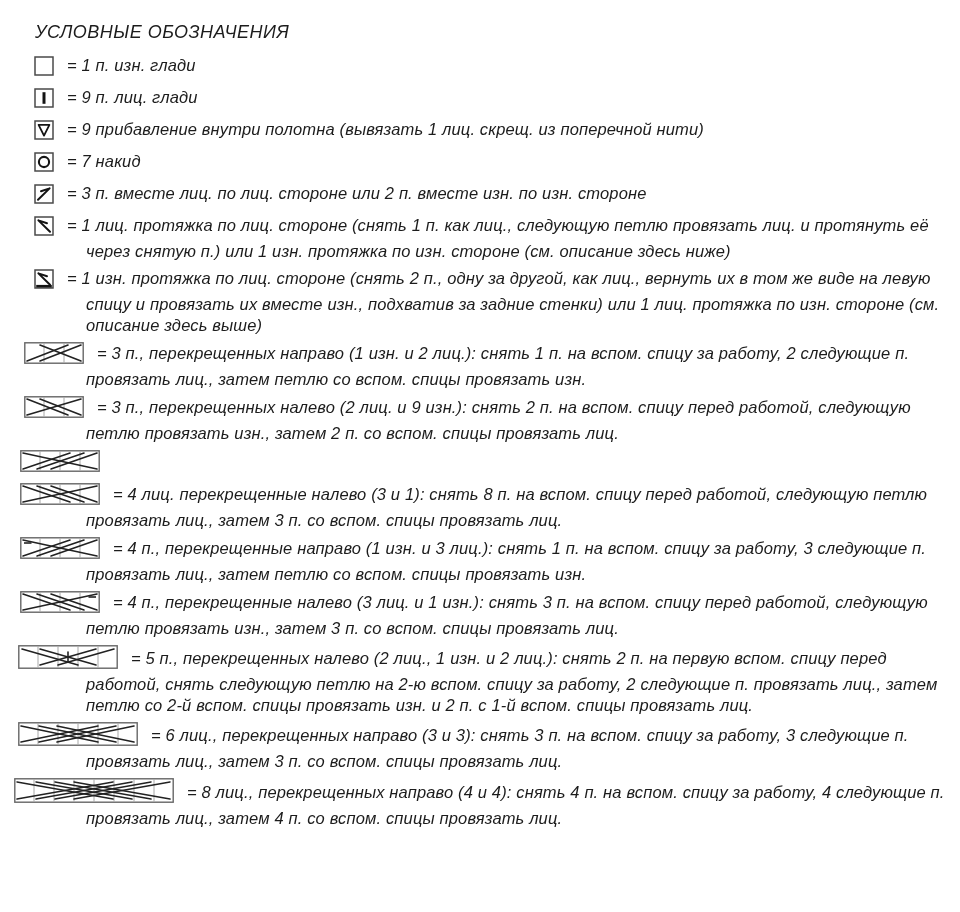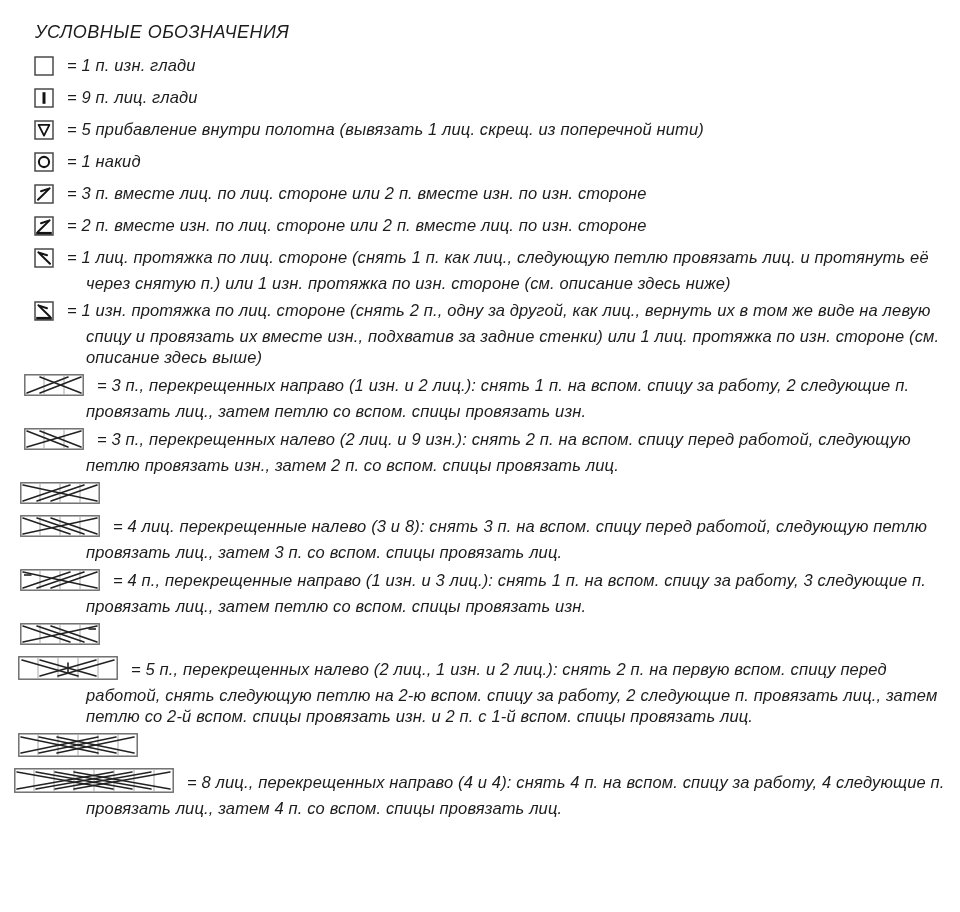--- a/index.html
+++ b/index.html
@@ -49,40 +49,33 @@
     <div class="row">
     <span class="sym w1"><svg width="20" height="20" viewBox="0 0 20 20">
           <rect x="1" y="1" width="18" height="18" fill="#fff" stroke="#4a4a4a" stroke-width="1.5"></rect>
           <line x1="10" y1="4.2" x2="10" y2="15.8" stroke="#141414" stroke-width="3"></line>
         </svg></span><span class="txt">= 9 п. лиц. глади</span>
   </div>
     <div class="row">
     <span class="sym w1"><svg width="20" height="20" viewBox="0 0 20 20">
           <rect x="1" y="1" width="18" height="18" fill="#fff" stroke="#4a4a4a" stroke-width="1.5"></rect>
           <path d="M4.6 4.8 H15.4 L10 15.6 Z" fill="none" stroke="#141414" stroke-width="1.8" stroke-linejoin="round"></path>
-        </svg></span><span class="txt">= 5 прибавление внутри полотна (вывязать 1 лиц. скрещ. из поперечной нити)</span>
+        </svg></span><span class="txt">= 9 прибавление внутри полотна (вывязать 1 лиц. скрещ. из поперечной нити)</span>
   </div>
     <div class="row">
     <span class="sym w1"><svg width="20" height="20" viewBox="0 0 20 20">
           <rect x="1" y="1" width="18" height="18" fill="#fff" stroke="#4a4a4a" stroke-width="1.5"></rect>
           <circle cx="10" cy="10" r="5.1" fill="none" stroke="#141414" stroke-width="2.1"></circle>
-        </svg></span><span class="txt">= 1 накид</span>
+        </svg></span><span class="txt">= 7 накид</span>
   </div>
     <div class="row">
     <span class="sym w1"><svg width="20" height="20" viewBox="0 0 20 20">
           <rect x="1" y="1" width="18" height="18" fill="#fff" stroke="#4a4a4a" stroke-width="1.5"></rect>
           <path d="M4 15.8 L15.6 4.4 M15.6 4.4 L7 7.2" fill="none" stroke="#141414" stroke-width="2" stroke-linecap="round"></path>
         </svg></span><span class="txt">= 3 п. вместе лиц. по лиц. стороне или 2 п. вместе изн. по изн. стороне</span>
-  </div>
-    <div class="row">
-    <span class="sym w1"><svg width="20" height="20" viewBox="0 0 20 20">
-          <rect x="1" y="1" width="18" height="18" fill="#fff" stroke="#4a4a4a" stroke-width="1.5"></rect>
-          <path d="M4 15.8 L15.6 4.4 M15.6 4.4 L7 7.2" fill="none" stroke="#141414" stroke-width="2" stroke-linecap="round"></path>
-          <line x1="2.2" y1="17.2" x2="17.8" y2="17.2" stroke="#141414" stroke-width="2.6"></line>
-        </svg></span><span class="txt">= 2 п. вместе изн. по лиц. стороне или 2 п. вместе лиц. по изн. стороне</span>
   </div>
     <div class="row">
     <span class="sym w1"><svg width="20" height="20" viewBox="0 0 20 20">
           <rect x="1" y="1" width="18" height="18" fill="#fff" stroke="#4a4a4a" stroke-width="1.5"></rect>
           <path d="M4.4 4.4 L16 15.8 M4.4 4.4 L13 7.2" fill="none" stroke="#141414" stroke-width="2" stroke-linecap="round"></path>
         </svg></span><span class="txt">= 1 лиц. протяжка по лиц. стороне (снять 1 п. как лиц., следующую петлю провязать лиц. и протянуть её через снятую п.) или 1 изн. протяжка по изн. стороне (см. описание здесь ниже)</span>
   </div>
     <div class="row gap">
     <span class="sym w1"><svg width="20" height="20" viewBox="0 0 20 20">
           <rect x="1" y="1" width="18" height="18" fill="#fff" stroke="#4a4a4a" stroke-width="1.5"></rect>
@@ -125,21 +118,21 @@
     <div class="row gap">
     <span class="sym w4"><svg width="80" height="22" viewBox="0 0 80 22">
           <rect x="0.8" y="0.8" width="78.4" height="20.4" fill="#fff" stroke="#666" stroke-width="1.4"></rect>
           <line x1="20" y1="1.4" x2="20" y2="20.6" stroke="#a8a8a8" stroke-width="1"></line>
           <line x1="40" y1="1.4" x2="40" y2="20.6" stroke="#a8a8a8" stroke-width="1"></line>
           <line x1="60" y1="1.4" x2="60" y2="20.6" stroke="#a8a8a8" stroke-width="1"></line>
           <line x1="50" y1="19" x2="3" y2="3" stroke="#222" stroke-width="1.6" stroke-linecap="round"></line>
           <line x1="64" y1="19" x2="17" y2="3" stroke="#222" stroke-width="1.6" stroke-linecap="round"></line>
           <line x1="77" y1="19" x2="31" y2="3" stroke="#222" stroke-width="1.6" stroke-linecap="round"></line>
           <line x1="3" y1="19" x2="77" y2="3" stroke="#222" stroke-width="1.6" stroke-linecap="round"></line>
-        </svg></span><span class="txt">= 4 лиц. перекрещенные налево (3 и 8): снять 3 п. на вспом. спицу перед работой, следующую петлю провязать лиц., затем 3 п. со вспом. спицы провязать лиц.</span>
+        </svg></span><span class="txt">= 4 лиц. перекрещенные налево (3 и 1): снять 8 п. на вспом. спицу перед работой, следующую петлю провязать лиц., затем 3 п. со вспом. спицы провязать лиц.</span>
   </div>
     <div class="row gap">
     <span class="sym w4"><svg width="80" height="22" viewBox="0 0 80 22">
           <rect x="0.8" y="0.8" width="78.4" height="20.4" fill="#fff" stroke="#666" stroke-width="1.4"></rect>
           <line x1="20" y1="1.4" x2="20" y2="20.6" stroke="#a8a8a8" stroke-width="1"></line>
           <line x1="40" y1="1.4" x2="40" y2="20.6" stroke="#a8a8a8" stroke-width="1"></line>
           <line x1="60" y1="1.4" x2="60" y2="20.6" stroke="#a8a8a8" stroke-width="1"></line>
           <line x1="3" y1="19" x2="50" y2="3" stroke="#222" stroke-width="1.6" stroke-linecap="round"></line>
           <line x1="17" y1="19" x2="64" y2="3" stroke="#222" stroke-width="1.6" stroke-linecap="round"></line>
           <line x1="31" y1="19" x2="77" y2="3" stroke="#222" stroke-width="1.6" stroke-linecap="round"></line>
@@ -151,21 +144,21 @@
     <span class="sym w4"><svg width="80" height="22" viewBox="0 0 80 22">
           <rect x="0.8" y="0.8" width="78.4" height="20.4" fill="#fff" stroke="#666" stroke-width="1.4"></rect>
           <line x1="20" y1="1.4" x2="20" y2="20.6" stroke="#a8a8a8" stroke-width="1"></line>
           <line x1="40" y1="1.4" x2="40" y2="20.6" stroke="#a8a8a8" stroke-width="1"></line>
           <line x1="60" y1="1.4" x2="60" y2="20.6" stroke="#a8a8a8" stroke-width="1"></line>
           <line x1="50" y1="19" x2="3" y2="3" stroke="#222" stroke-width="1.6" stroke-linecap="round"></line>
           <line x1="64" y1="19" x2="17" y2="3" stroke="#222" stroke-width="1.6" stroke-linecap="round"></line>
           <line x1="77" y1="19" x2="31" y2="3" stroke="#222" stroke-width="1.6" stroke-linecap="round"></line>
           <line x1="3" y1="19" x2="77" y2="3" stroke="#222" stroke-width="1.6" stroke-linecap="round"></line>
           <line x1="68.5" y1="6" x2="76" y2="6" stroke="#222" stroke-width="1.6"></line>
-        </svg></span>
+        </svg></span><span class="txt">= 4 п., перекрещенные налево (3 лиц. и 1 изн.): снять 3 п. на вспом. спицу перед работой, следующую петлю провязать изн., затем 3 п. со вспом. спицы провязать лиц.</span>
   </div>
     <div class="row gap">
     <span class="sym w5"><svg width="100" height="24" viewBox="0 0 100 24">
           <rect x="0.8" y="0.8" width="98.4" height="22.4" fill="#fff" stroke="#666" stroke-width="1.4"></rect>
           <line x1="20" y1="1.4" x2="20" y2="22.6" stroke="#a8a8a8" stroke-width="1"></line>
           <line x1="40" y1="1.4" x2="40" y2="22.6" stroke="#a8a8a8" stroke-width="1"></line>
           <line x1="60" y1="1.4" x2="60" y2="22.6" stroke="#a8a8a8" stroke-width="1"></line>
           <line x1="80" y1="1.4" x2="80" y2="22.6" stroke="#a8a8a8" stroke-width="1"></line>
           <line x1="60" y1="20" x2="4" y2="4" stroke="#222" stroke-width="1.6" stroke-linecap="round"></line>
           <line x1="78" y1="20" x2="22" y2="4" stroke="#222" stroke-width="1.6" stroke-linecap="round"></line>
@@ -181,21 +174,21 @@
           <line x1="40" y1="1.4" x2="40" y2="22.6" stroke="#a8a8a8" stroke-width="1"></line>
           <line x1="60" y1="1.4" x2="60" y2="22.6" stroke="#a8a8a8" stroke-width="1"></line>
           <line x1="80" y1="1.4" x2="80" y2="22.6" stroke="#a8a8a8" stroke-width="1"></line>
           <line x1="100" y1="1.4" x2="100" y2="22.6" stroke="#a8a8a8" stroke-width="1"></line>
           <line x1="3" y1="20" x2="80" y2="4" stroke="#222" stroke-width="1.6" stroke-linecap="round"></line>
           <line x1="21" y1="20" x2="98" y2="4" stroke="#222" stroke-width="1.6" stroke-linecap="round"></line>
           <line x1="39" y1="20" x2="116" y2="4" stroke="#222" stroke-width="1.6" stroke-linecap="round"></line>
           <line x1="116" y1="20" x2="39" y2="4" stroke="#222" stroke-width="1.6" stroke-linecap="round"></line>
           <line x1="98" y1="20" x2="21" y2="4" stroke="#222" stroke-width="1.6" stroke-linecap="round"></line>
           <line x1="80" y1="20" x2="3" y2="4" stroke="#222" stroke-width="1.6" stroke-linecap="round"></line>
-        </svg></span>
+        </svg></span><span class="txt">= 6 лиц., перекрещенных направо (3 и 3): снять 3 п. на вспом. спицу за работу, 3 следующие п. провязать лиц., затем 3 п. со вспом. спицы провязать лиц.</span>
   </div>
     <div class="row gap">
     <span class="sym w8"><svg width="160" height="25" viewBox="0 0 160 25">
           <rect x="0.8" y="0.8" width="158.4" height="23.4" fill="#fff" stroke="#666" stroke-width="1.4"></rect>
           <line x1="20" y1="1.4" x2="20" y2="23.6" stroke="#a8a8a8" stroke-width="1"></line>
           <line x1="40" y1="1.4" x2="40" y2="23.6" stroke="#a8a8a8" stroke-width="1"></line>
           <line x1="60" y1="1.4" x2="60" y2="23.6" stroke="#a8a8a8" stroke-width="1"></line>
           <line x1="80" y1="1.4" x2="80" y2="23.6" stroke="#a8a8a8" stroke-width="1"></line>
           <line x1="100" y1="1.4" x2="100" y2="23.6" stroke="#a8a8a8" stroke-width="1"></line>
           <line x1="120" y1="1.4" x2="120" y2="23.6" stroke="#a8a8a8" stroke-width="1"></line>

